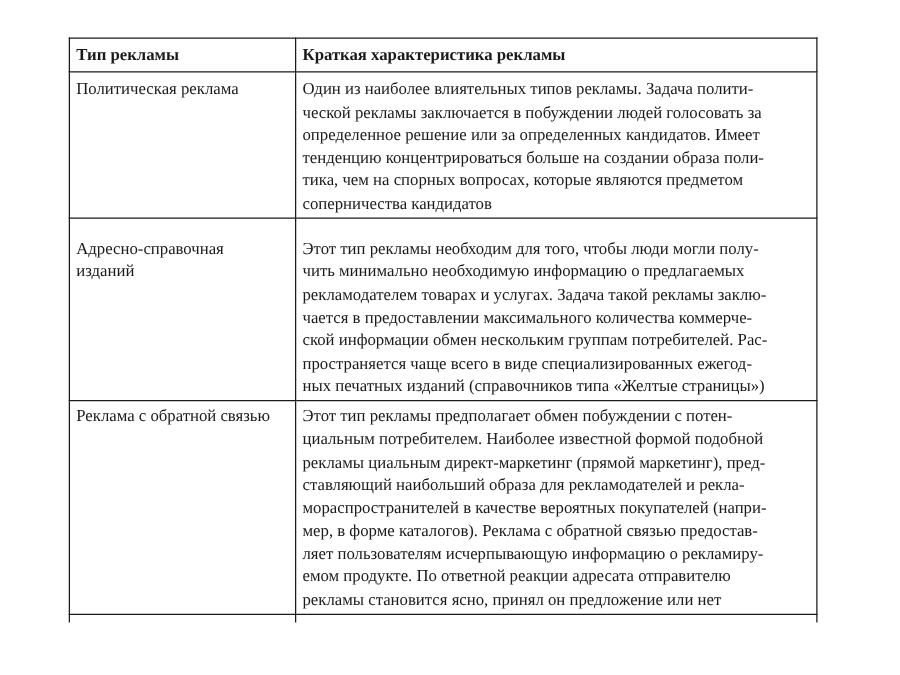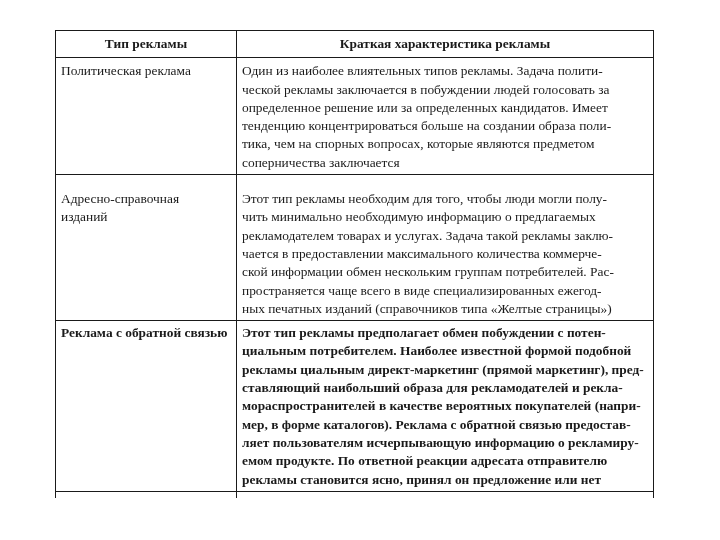--- a/index.html
+++ b/index.html
@@ -4,26 +4,26 @@
   <style>
     html, body { margin: 0; padding: 0; background: #ffffff; }
     body { width: 720px; height: 540px; position: relative; overflow: hidden;
            font-family: "Liberation Serif", "DejaVu Serif", serif; color: #1a1a1a; }
     .table-wrap { position: absolute; left: 55px; top: 30px; width: 598px; }
     table { border-collapse: collapse; width: 598px; table-layout: fixed; }
     col.c1 { width: 181px; }
     col.c2 { width: 417px; }
     td, th { border: 1.5px solid #1a1a1a; vertical-align: top; padding: 2px 5px 2px 5px;
              font-size: 13.4px; line-height: 18.3px; font-weight: normal; text-align: left; }
-    th { text-align: center; font-weight: bold; padding: 4px 5px 4px 5px; height: 17px; }
+    th { text-align: left; font-weight: bold; padding: 4px 5px 4px 5px; height: 17px; }
     td.desc { text-align: justify; text-align-last: left; }
     tr.r0 td { height: 34px; }
     tr.r1 td { height: 103px; padding-top: 4px; }
     tr.r2 td { height: 122px; padding-top: 15px; }
-    tr.r3 td { height: 152px; padding-top: 3px; font-weight: bold; }
+    tr.r3 td { height: 152px; padding-top: 3px; }
     tr.tail td { height: 6px; padding: 0; border-bottom: none; }
     .line { display: block; white-space: nowrap; }
   </style>
 </head>
 <body>
 
 <div class="table-wrap">
   <table>
     <colgroup>
         <col class="c1">
@@ -37,21 +37,21 @@
     </thead>
     <tbody>
       <tr class="r1">
         <td>Политическая реклама</td>
         <td class="desc">
           <span class="line">Один из наиболее влиятельных типов рекламы. Задача полити-</span>
           <span class="line">ческой рекламы заключается в побуждении людей голосовать за</span>
           <span class="line">определенное решение или за определенных кандидатов. Имеет</span>
           <span class="line">тенденцию концентрироваться больше на создании образа поли-</span>
           <span class="line">тика, чем на спорных вопросах, которые являются предметом</span>
-          <span class="line">соперничества заключается</span>
+          <span class="line">соперничества кандидатов</span>
         </td>
       </tr>
       <tr class="r2">
         <td>
           <span class="line">Адресно-справочная</span>
           <span class="line">изданий</span>
         </td>
         <td class="desc">
           <span class="line">Этот тип рекламы необходим для того, чтобы люди могли полу-</span>
           <span class="line">чить минимально необходимую информацию о предлагаемых</span>

